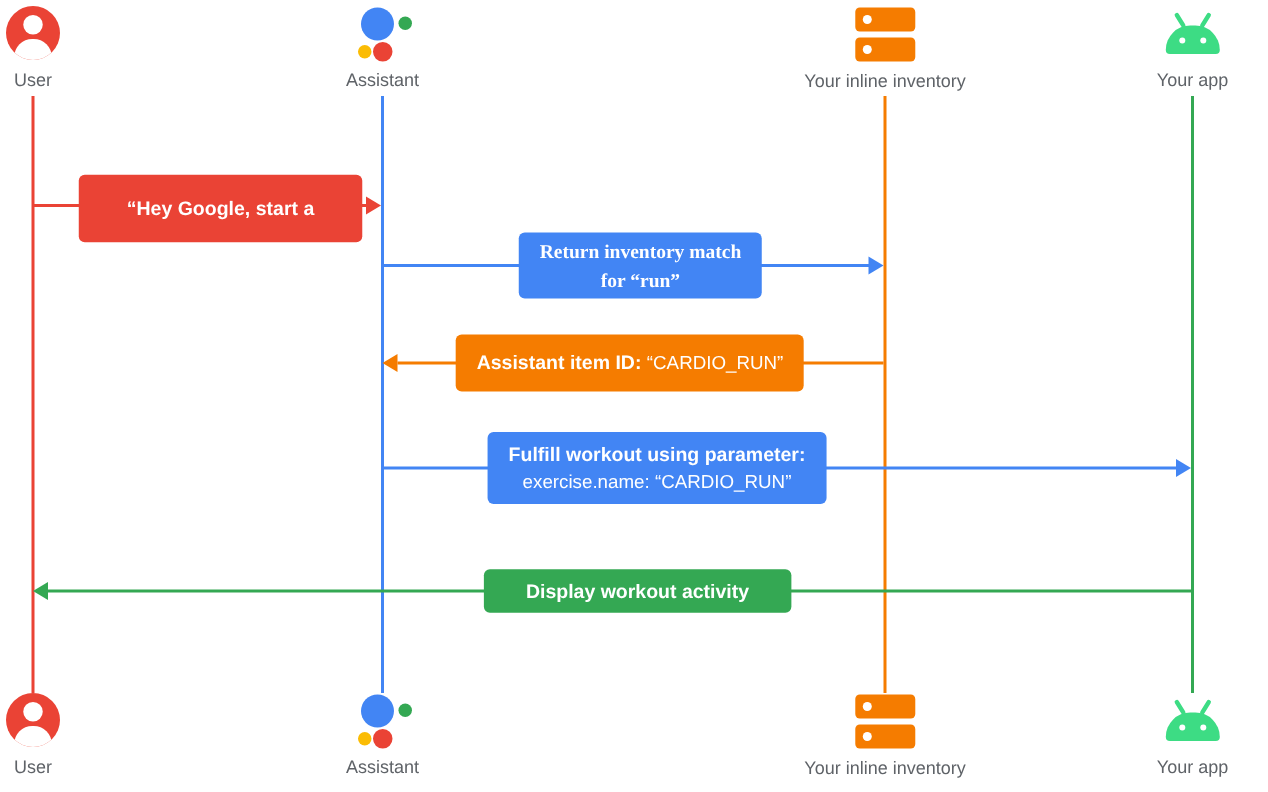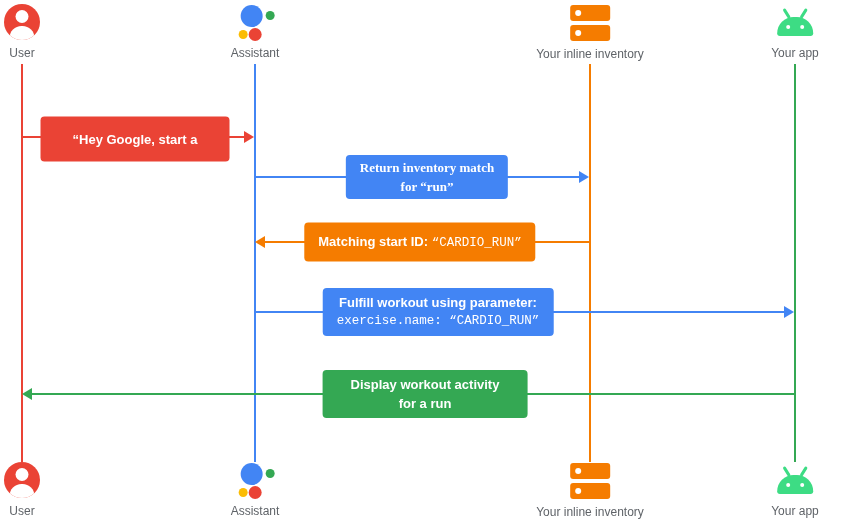--- a/index.html
+++ b/index.html
@@ -31,22 +31,22 @@
   .a4-line { left:255px; top:311px; width:531px; background:var(--blue,#4285F4); }
   .a4-head { left:784px; top:306px; border-left:10px solid var(--blue,#4285F4); }
 
   .a5-line { left:32px;  top:393px; width:762px; background:var(--green,#34A853); }
   .a5-head { left:22px;  top:388px; border-right:10px solid var(--green,#34A853); }
 
   
   .msg { position:absolute; z-index:3; transform:translate(-50%,-50%);
          color:#fff; font-weight:bold; font-size:13px; line-height:19px;
          text-align:center; border-radius:4px; white-space:nowrap; }
-  .code { font-family:Liberation Mono, monospace; font-weight:normal; font-size:12.5px; }
-  .msg-1 { left:135px; top:139px; padding:13px 32px; background:var(--red,#EA4335); }
+  .code { font-family:Liberation Sans, sans-serif; font-weight:normal; font-size:12.5px; }
+  .msg-1 { left:147px; top:139px; padding:13px 32px; background:var(--red,#EA4335); }
   .msg-2 { left:427px; top:177px; padding:3px 14px;  background:var(--blue,#4285F4);font-family:Liberation Serif, serif; }
   .msg-3 { left:420px; top:242px; padding:9px 14px;  background:var(--orange,#F57C00); }
   .msg-4 { left:438px; top:312px; padding:5px 14px;  background:var(--blue,#4285F4); }
   .msg-5 { left:425px; top:394px; padding:5px 28px;  background:var(--green,#34A853); }
 
   
   .actor { position:absolute; transform:translateX(-50%); text-align:center; z-index:4; }
   .icon-wrap { height:38px; display:flex; align-items:center; justify-content:center; }
   .actor-label { margin-top:5px; font-size:12px; color:var(--gray,#5F6368); white-space:nowrap; }
 
@@ -124,32 +124,31 @@
   <div class="msg msg-1">
     <div>“Hey Google, start a</div>
   </div>
 
   <div class="msg msg-2">
     <div>Return inventory match</div>
     <div>for “run”</div>
   </div>
 
   <div class="msg msg-3">
-    <span>Matching start ID:</span>
+    <span>Assistant item ID:</span>
     <span class="code">“CARDIO_RUN”</span>
   </div>
 
   <div class="msg msg-4">
     <div>Fulfill workout using parameter:</div>
     <div class="code">exercise.name: “CARDIO_RUN”</div>
   </div>
 
   <div class="msg msg-5">
     <div>Display workout activity</div>
-    <div>for a run</div>
   </div>
 
   <div class="actor actor-user-top">
     <div class="icon-wrap">
       <div class="user-icon">
         <i class="u-head"></i>
           <i class="u-body"></i>
       </div>
     </div>
     <div class="actor-label">User</div>

